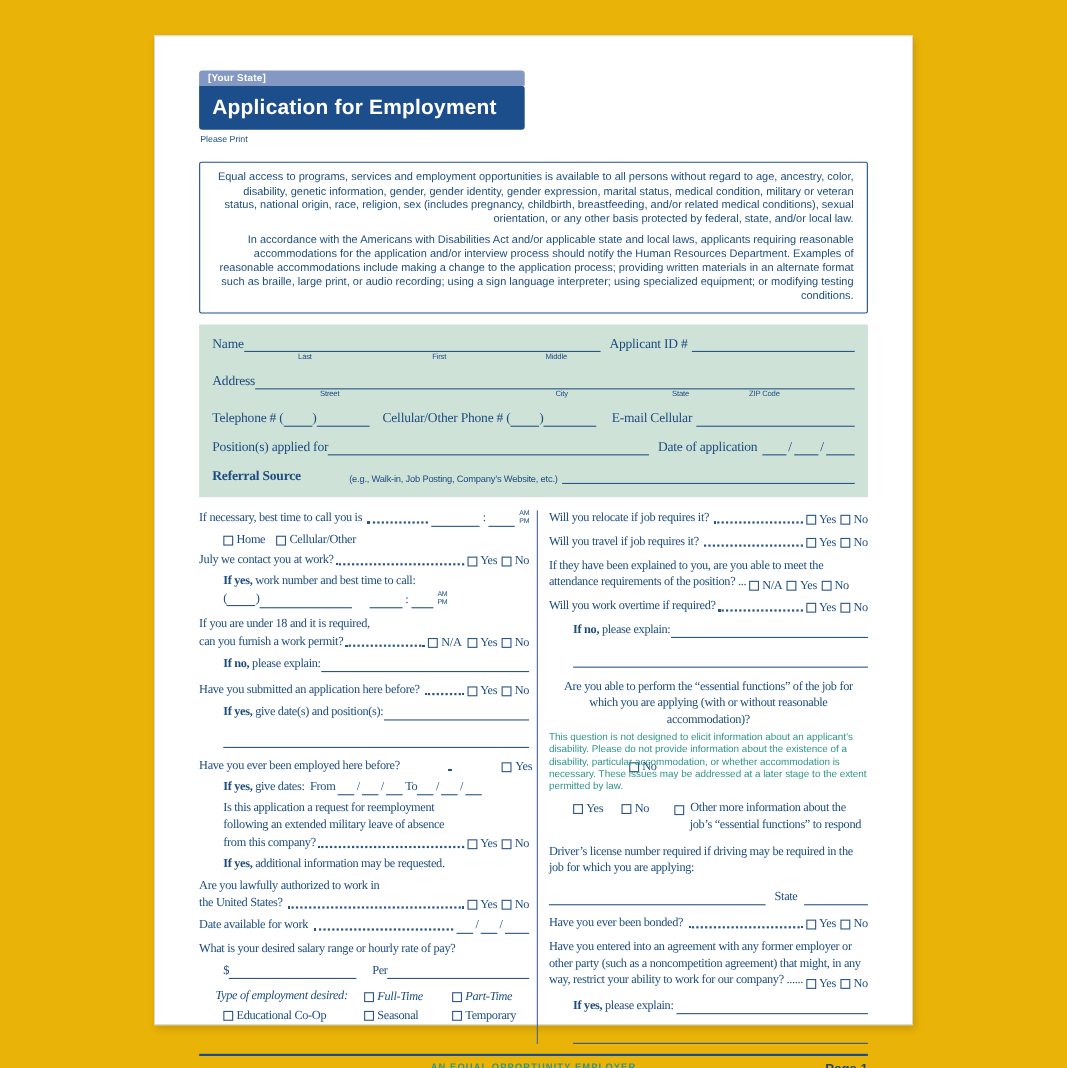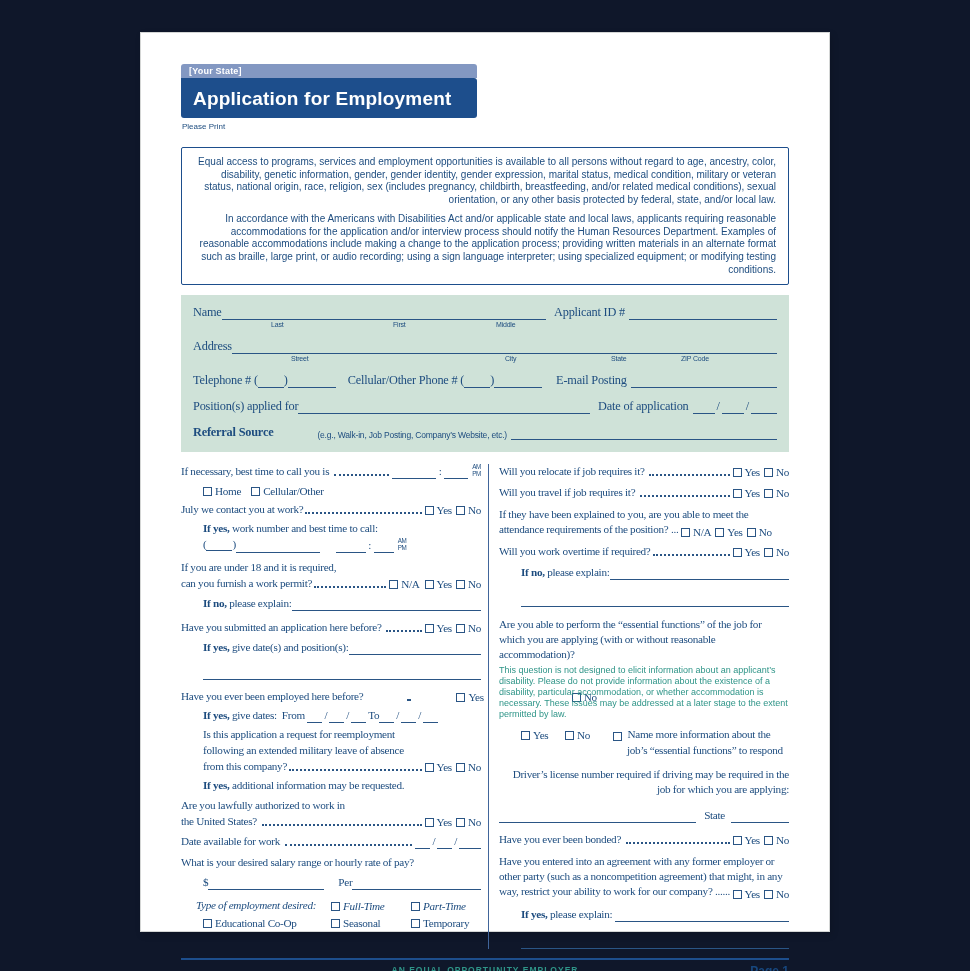--- a/index.html
+++ b/index.html
@@ -1,18 +1,18 @@
 <!DOCTYPE html>
 <html><head>
 <meta charset="utf-8">
 <style>
   * { box-sizing: border-box; margin: 0; padding: 0; }
   html,body { width: 970px; }
   body { font-family: "Liberation Serif", serif; }
-  .stage { position: relative; width: 970px; height: 971px; background: #0f172a; }
+  .stage { position: relative; width: 970px; height: 971px; background: #eab308; }
   .paper {
     position: absolute; left: 140px; top: 32px; width: 690px; height: 900px;
     background: #ffffff; border: 1px solid #d4d6d5;
     box-shadow: 2px 3px 7px rgba(0,0,0,.14);
     padding: 31px 40px 0 40px; color: #1d4c7f;
   }
   
   .statebar {
     width: 296px; height: 14px; background: #8398c2; border-radius: 3px 3px 0 0;
     display: flex; align-items: center; padding-left: 8px;
@@ -119,21 +119,21 @@
         <span class="ilbl">Telephone #</span>
         <span class="paren">&nbsp;(</span>
         <span class="blank" style="width:26px"></span>
         <span class="paren">)</span>
         <span class="blank" style="width:48px"></span>
         <span class="ilbl" style="padding-left:12px;">Cellular/Other Phone #</span>
         <span class="paren">&nbsp;(</span>
         <span class="blank" style="width:26px"></span>
         <span class="paren">)</span>
         <span class="blank" style="width:48px"></span>
-        <span class="ilbl" style="padding-left:14px;padding-right:4px;">E-mail Posting</span>
+        <span class="ilbl" style="padding-left:14px;padding-right:4px;">E-mail Cellular</span>
         <span class="blank flex"></span>
       </div>
 
       <div class="irow">
         <span class="ilbl">Position(s) applied for</span>
         <span class="blank flex"></span>
         <span class="ilbl" style="padding-left:8px;padding-right:4px;">Date of application</span>
         <span class="blank" style="width:22px"></span>
         <span class="sl">/</span>
         <span class="blank" style="width:22px"></span>
@@ -417,41 +417,41 @@
             </span>
           </div>
           <div class="line" style="margin-top: 6px; padding-left: 22px;">
             <span class="txt b">If no,</span>
             <span class="txt"> please explain:</span>
             <span class="blank flex"></span>
           </div>
           <div class="line" style="margin-top: 12px; padding-left: 22px;">
             <span class="blank flex"></span>
           </div>
-          <div class="para" style="margin-top: 10px;">Are you able to perform the “essential functions” of the job for which you are applying (with or without reasonable accommodation)?</div>
+          <div class="para" style="margin-top: 10px; text-align: center;">Are you able to perform the “essential functions” of the job for which you are applying (with or without reasonable accommodation)?</div>
           <div class="para teal" style="margin-top: 3px;">This question is not designed to elicit information about an applicant’s disability. Please do not provide information about the existence of a disability, particular accommodation, or whether accommodation is necessary. These issues may be addressed at a later stage to the extent permitted by law.</div>
           <div class="line" style="margin-top: 7px; padding-left: 22px;">
             <span class="cbw" style="width: 44px;">
               <span class="cb"></span>
               <span class="cbl">Yes</span>
             </span>
             <span class="cbw" style="width: 48px;">
               <span class="cb"></span>
               <span class="cbl">No</span>
             </span>
             <span class="cbw">
               <span class="cb"></span>
             </span>
-            <span class="txt"> Name more information about the</span>
+            <span class="txt"> Other more information about the</span>
           </div>
           <div class="line" style="margin-top: 1px;">
             <span class="gapseg" style="width: 128px;"></span>
             <span class="txt">job’s “essential functions” to respond</span>
           </div>
-          <div class="para" style="margin-top: 9px; text-align: right;">Driver’s license number required if driving may be required in the job for which you are applying:</div>
+          <div class="para" style="margin-top: 9px;">Driver’s license number required if driving may be required in the job for which you are applying:</div>
           <div class="line" style="margin-top: 11px;">
             <span class="blank flex"></span>
             <span class="gapseg" style="width: 8px;"></span>
             <span class="txt">State</span>
             <span class="gapseg" style="width: 6px;"></span>
             <span class="blank" style="width: 58px;"></span>
           </div>
           <div class="line" style="margin-top: 9px;">
             <span class="txt">Have you ever been bonded? </span>
             <span class="lead"></span>

